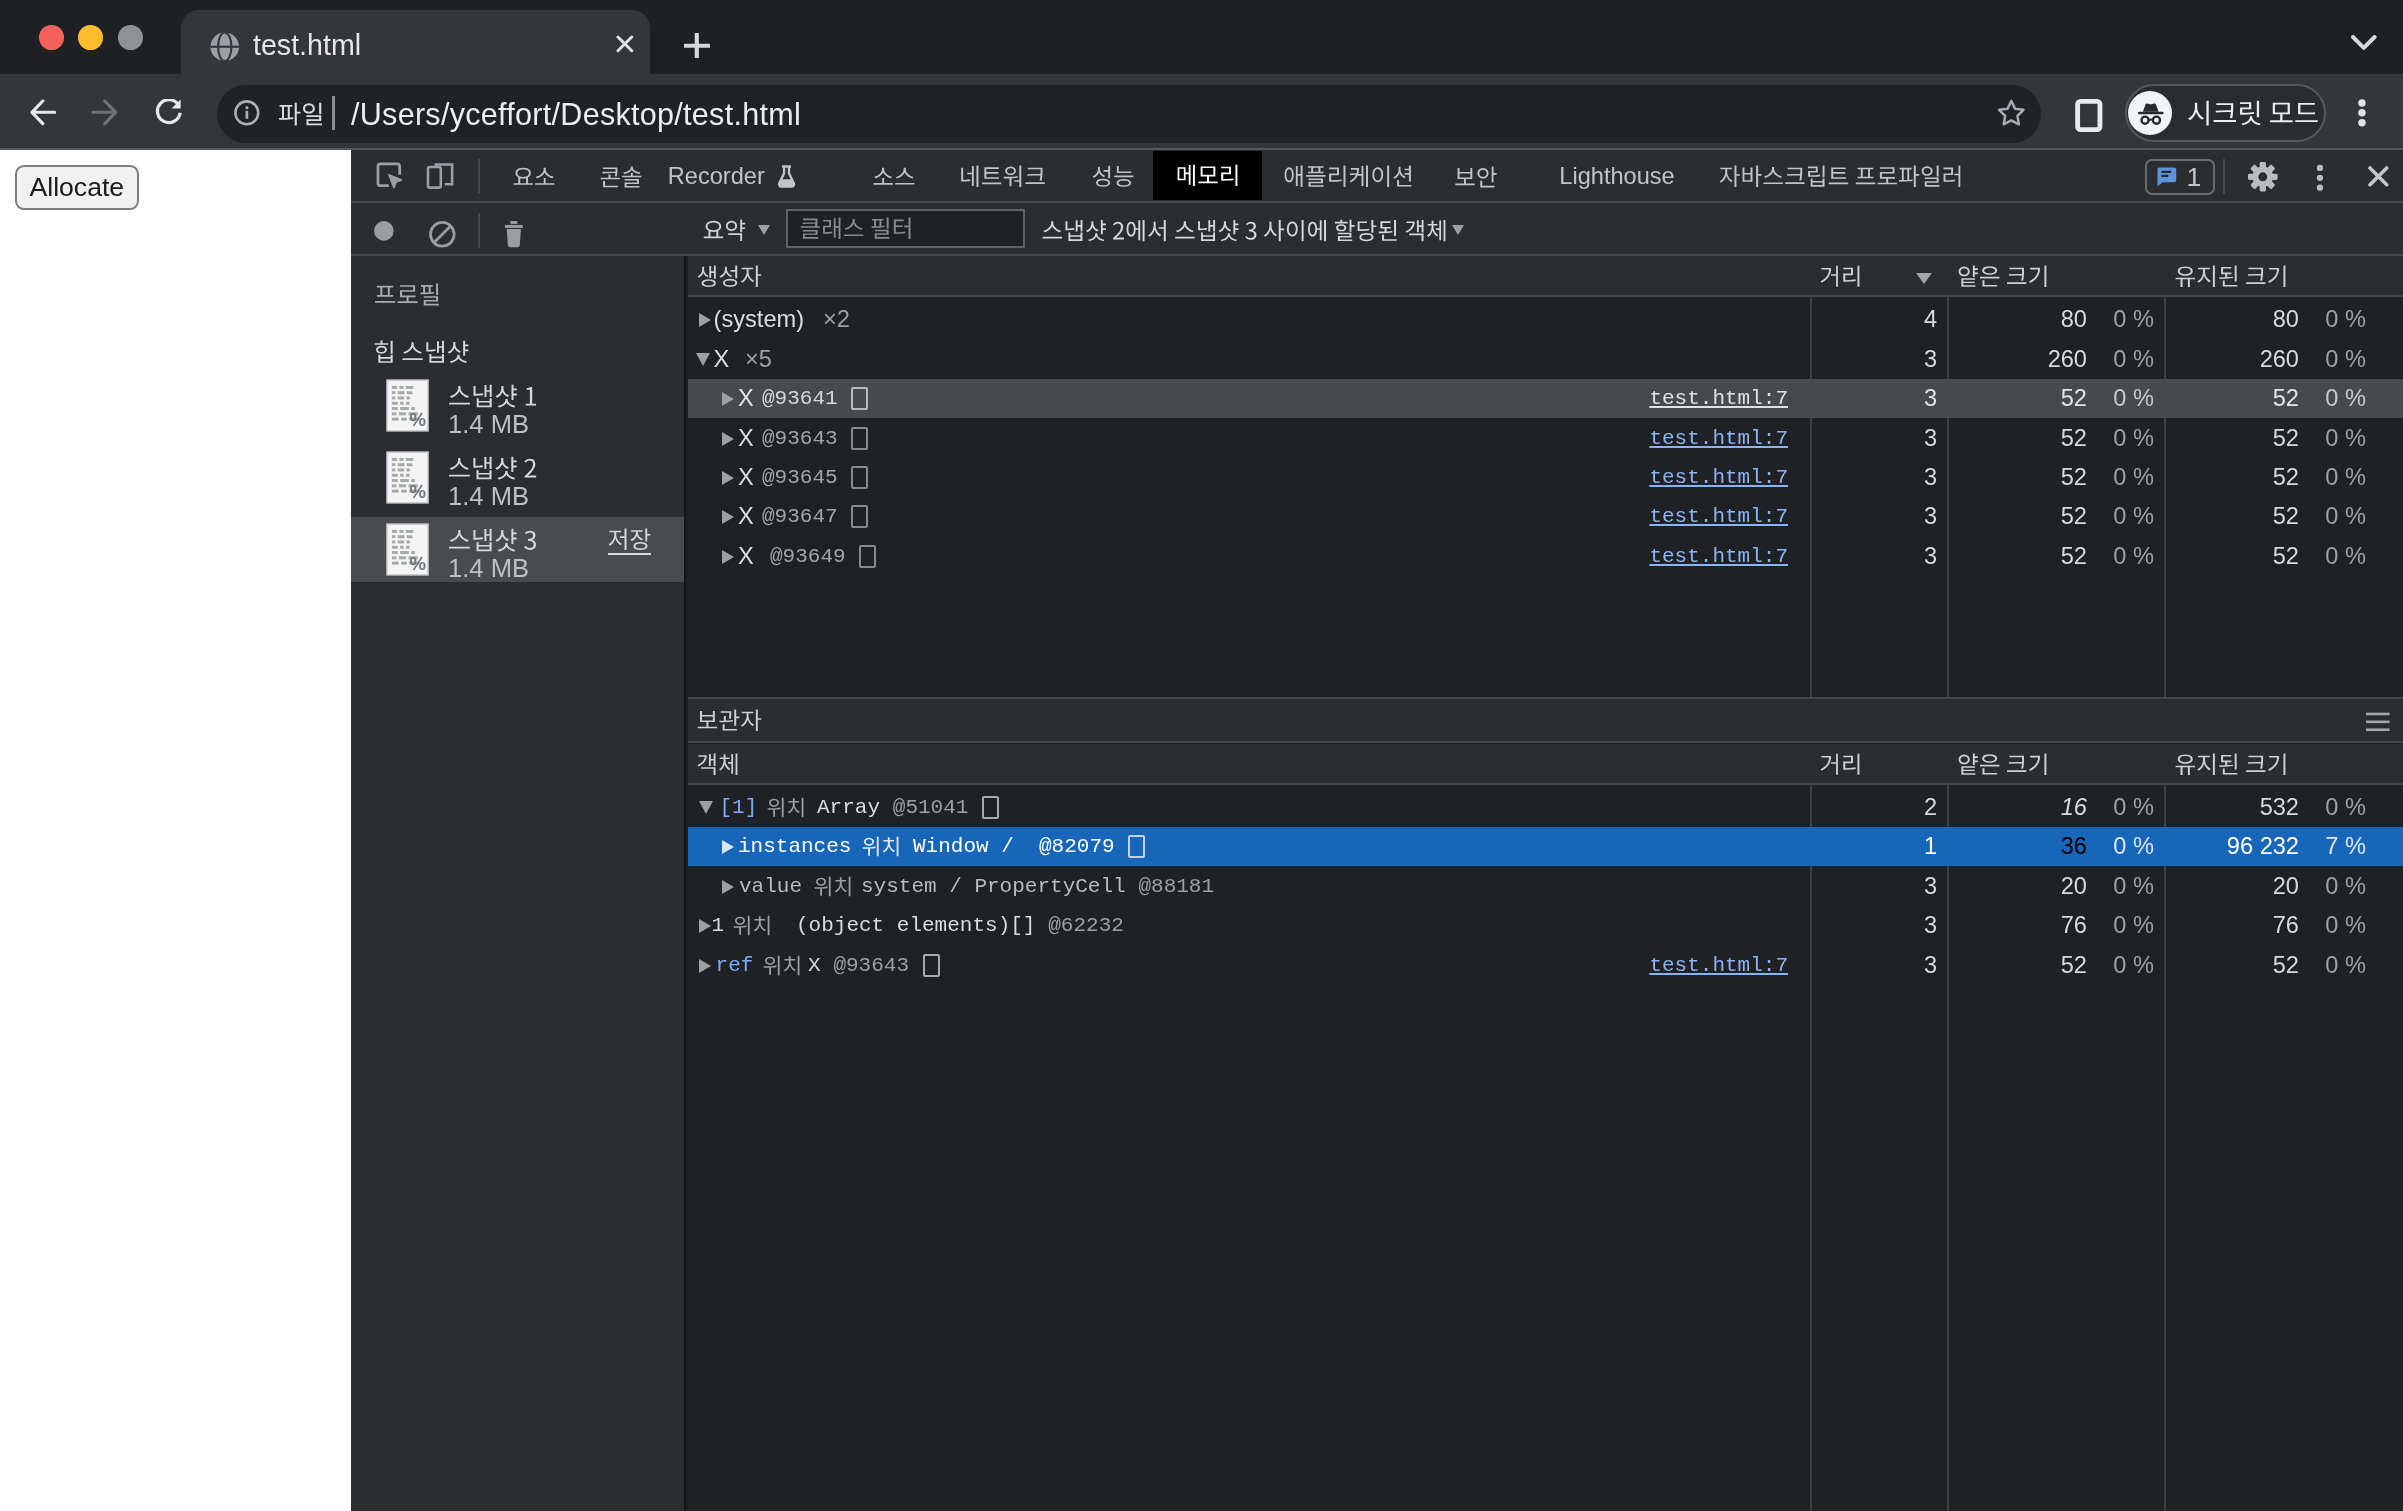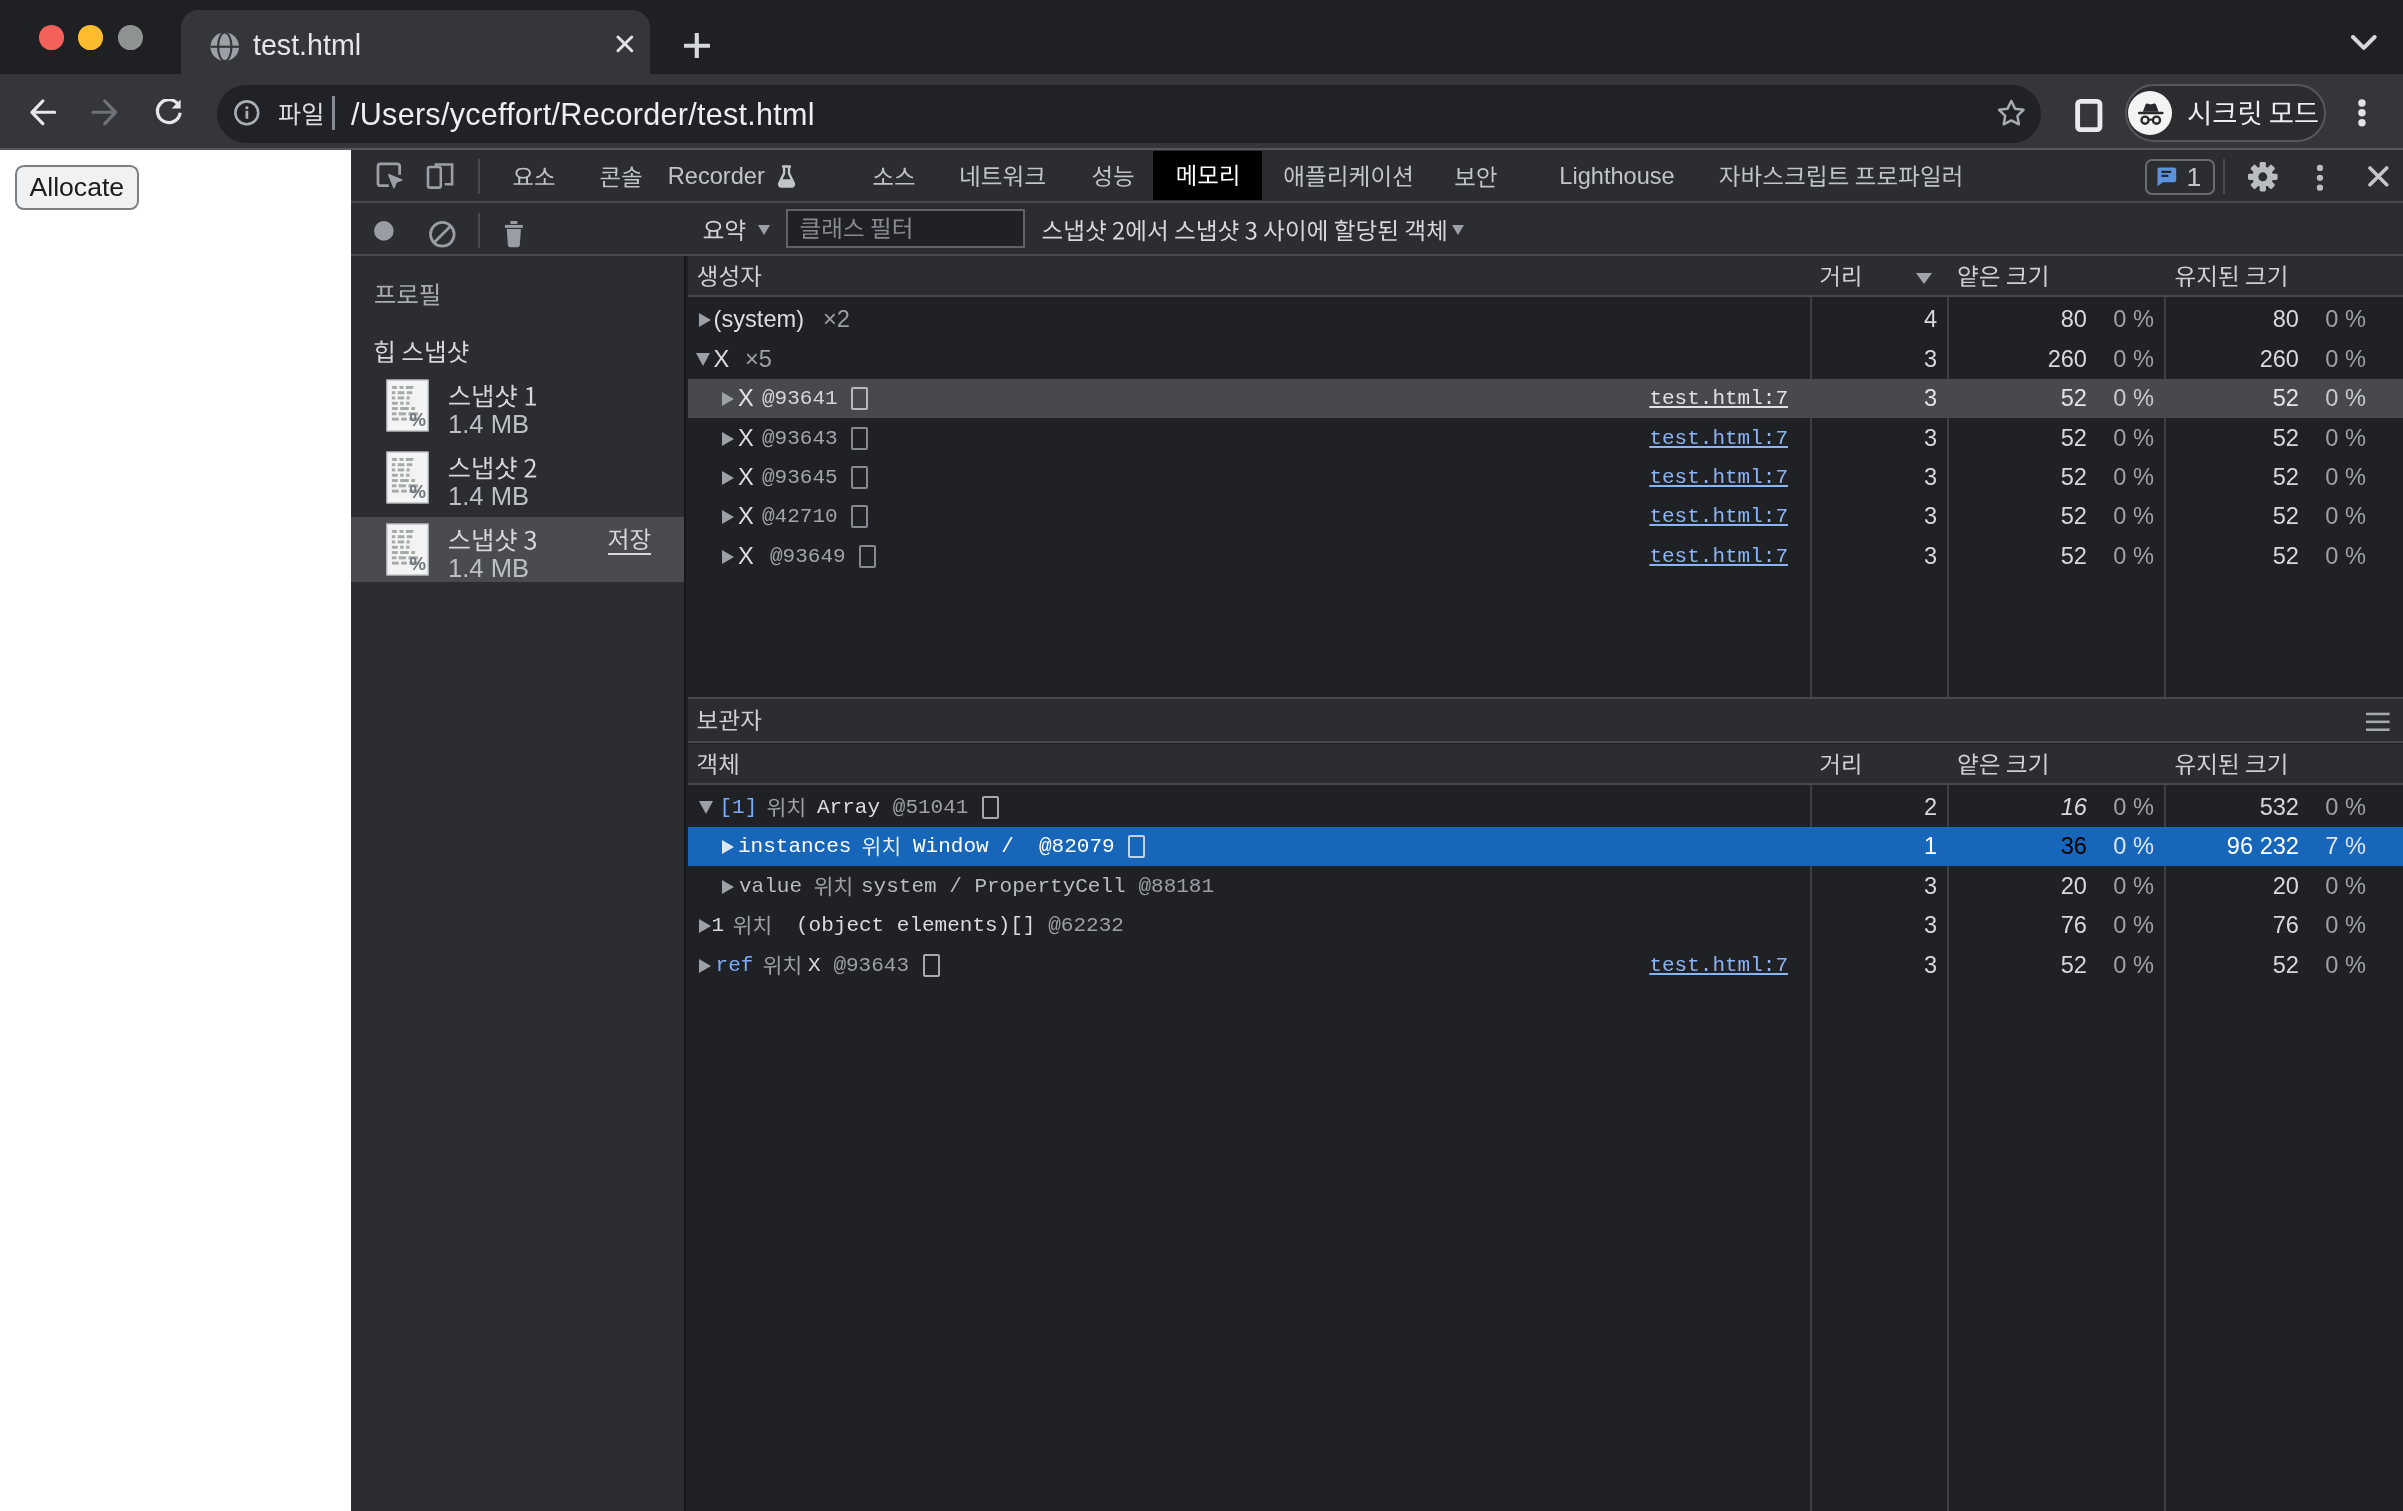--- a/index.html
+++ b/index.html
@@ -72,21 +72,21 @@
   </div>
 <div style="position:absolute;left:278px;top:85px;height:58px;display:flex;align-items:center;color:#dadde0;">
     <svg width="45" height="24" viewBox="0 0 42 22.8" fill="currentColor" aria-hidden="true">
       <g transform="translate(0,20.4)">
         <use href="#kd30c" x="-0.4"></use>
         <use href="#kc77c" x="21.7"></use>
       </g>
     </svg>
   </div>
 <div style="position:absolute;left:332px;top:96px;width:2.5px;height:34px;background:#878d92;"></div>
-<div style="position:absolute;left:351px;top:85px;height:58px;line-height:58px;font-size:30.5px;color:#eceef0;letter-spacing:0.3px;">/Users/yceffort/Recorder/test.html</div>
+<div style="position:absolute;left:351px;top:85px;height:58px;line-height:58px;font-size:30.5px;color:#eceef0;letter-spacing:0.3px;">/Users/yceffort/Desktop/test.html</div>
 <div style="position:absolute;left:1997px;top:99px;">
     <svg width="28.6" height="27.6" viewBox="0 0 29 28" fill="none">
       <path d="M14.5 2l3.8 7.8 8.6 1.2-6.2 6.1 1.5 8.6-7.7-4-7.7 4 1.5-8.6L2.1 11l8.6-1.2z" stroke="#a6acb2" stroke-width="2.5" stroke-linejoin="round" fill="none"></path>
     </svg>
   </div>
 <div style="position:absolute;left:2075px;top:99px;">
     <svg width="27.6" height="33" viewBox="0 0 28 34" fill="none">
       <rect x="2.5" y="2.5" width="23" height="29" rx="3" stroke="#e8eaed" stroke-width="5"></rect>
     </svg>
   </div>
@@ -573,21 +573,21 @@
     <div class="ca" style="right:616px;"><span class="lnk" style="color:#8ab4f8;">test.html:7</span></div>
     <div class="ca" style="right:467px;color:#d7dadd;font-size:23.6px;">3</div>
     <div class="ca" style="right:317px;color:#d7dadd;font-size:23.6px;">52</div>
     <div class="ca" style="right:250px;color:#9ca2a8;font-size:23.6px;">0&nbsp;%</div>
     <div class="ca" style="right:105px;color:#d7dadd;font-size:23.6px;">52</div>
     <div class="ca" style="right:38px;color:#9ca2a8;font-size:23.6px;">0&nbsp;%</div>
   </div>
 <div style="position:absolute;left:688px;top:497px;width:1716px;height:39px;">
     <div class="ca" style="left:34px;"><span class="arr-r"></span></div>
     <div class="ca" style="left:50px;color:#dcdfe2;font-size:23.6px;">X</div>
-    <div class="ca" style="left:74px;color:#9fa5ab;"><span class="mono">@42710</span><span class="tofu"></span></div>
+    <div class="ca" style="left:74px;color:#9fa5ab;"><span class="mono">@93647</span><span class="tofu"></span></div>
     <div class="ca" style="right:616px;"><span class="lnk" style="color:#8ab4f8;">test.html:7</span></div>
     <div class="ca" style="right:467px;color:#d7dadd;font-size:23.6px;">3</div>
     <div class="ca" style="right:317px;color:#d7dadd;font-size:23.6px;">52</div>
     <div class="ca" style="right:250px;color:#9ca2a8;font-size:23.6px;">0&nbsp;%</div>
     <div class="ca" style="right:105px;color:#d7dadd;font-size:23.6px;">52</div>
     <div class="ca" style="right:38px;color:#9ca2a8;font-size:23.6px;">0&nbsp;%</div>
   </div>
 <div style="position:absolute;left:688px;top:537px;width:1716px;height:39px;">
     <div class="ca" style="left:34px;"><span class="arr-r"></span></div>
     <div class="ca" style="left:50px;color:#dcdfe2;font-size:23.6px;">X</div>

